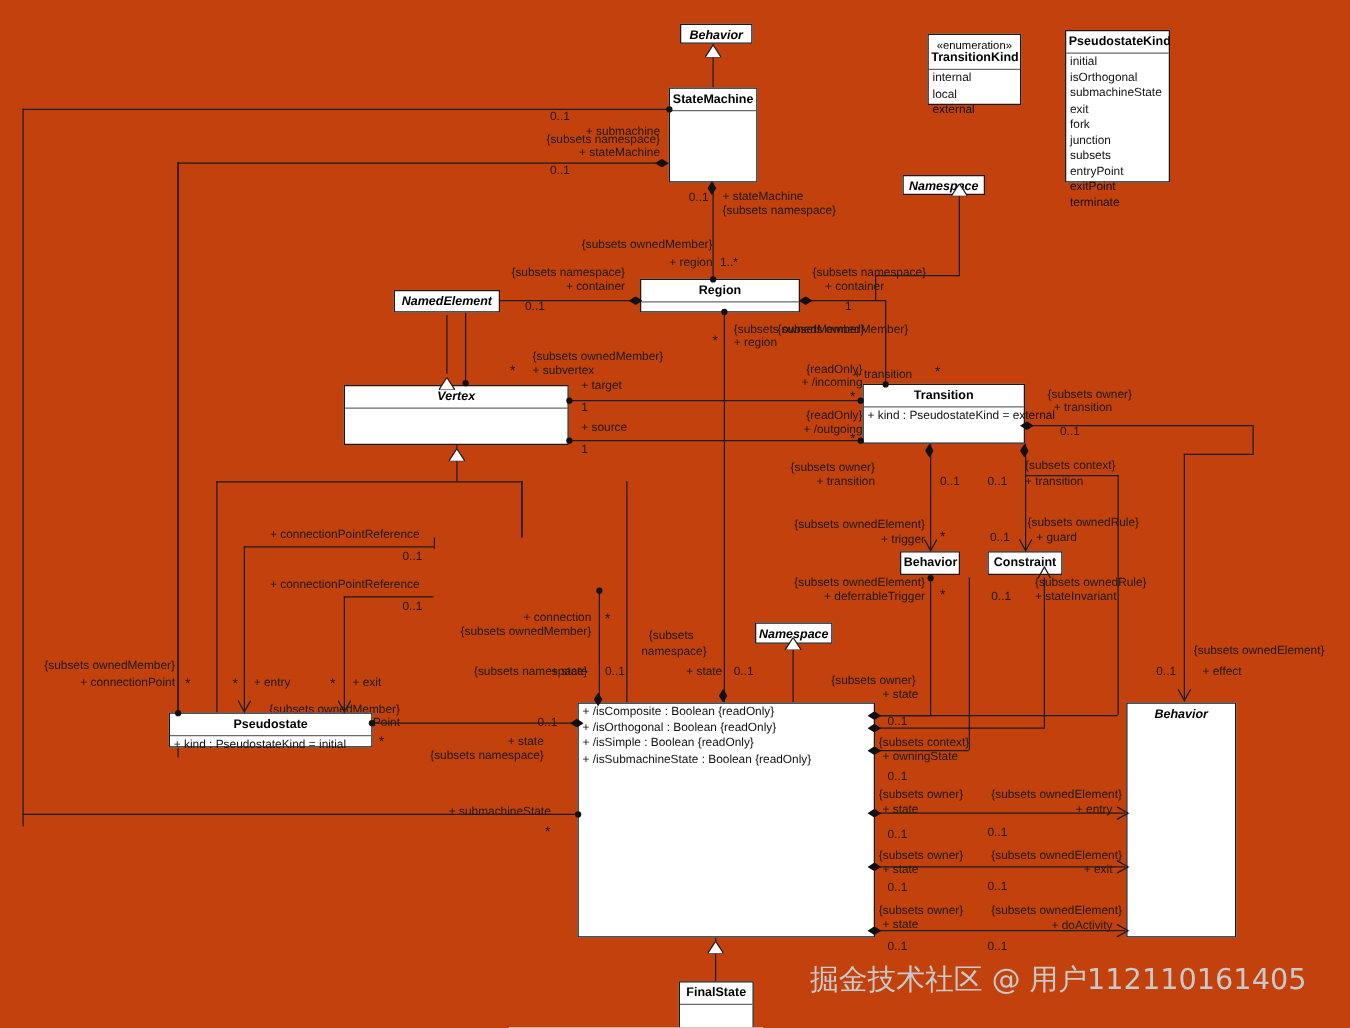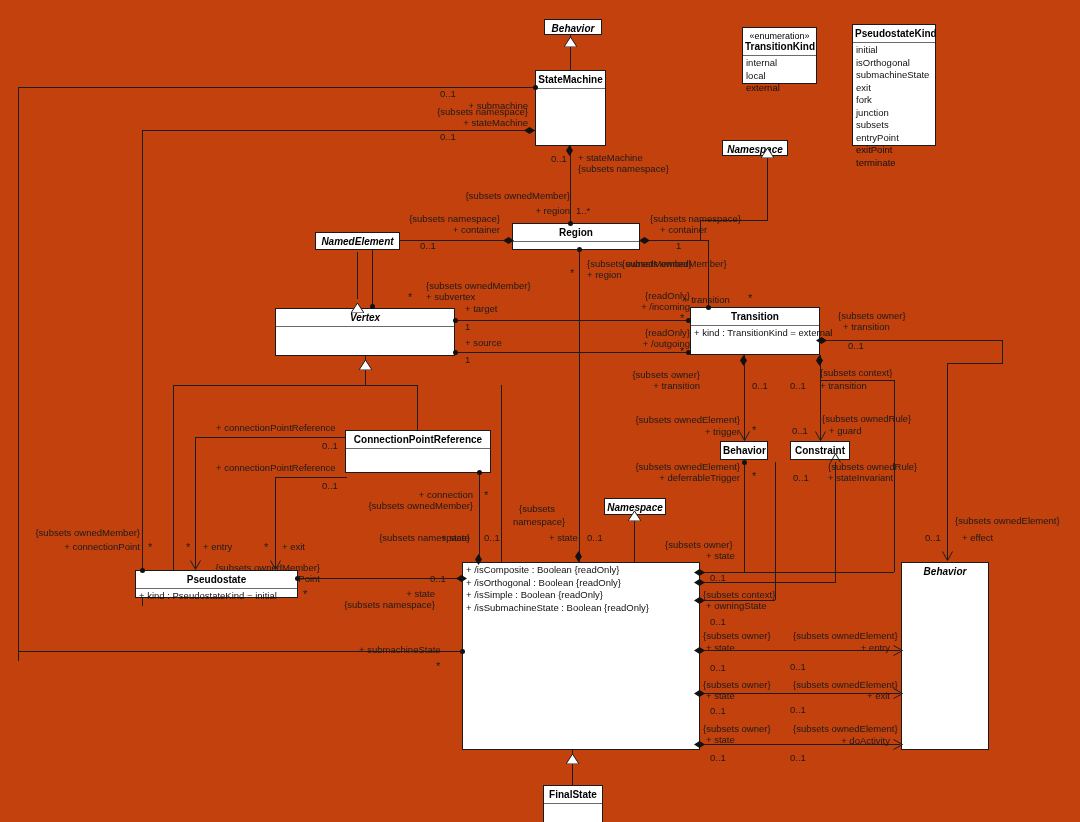--- a/index.html
+++ b/index.html
@@ -379,28 +379,24 @@
   </div>
 
   <div class="uml-box" style="left:275px; top:308px; width:180px; height:48px;">
     <div class="uml-title italic">Vertex</div>
     <div class="uml-compart uml-empty"></div>
   </div>
 
   <div class="uml-box" style="left:690px; top:307px; width:130px; height:48px;">
     <div class="uml-title">Transition</div>
     <div class="uml-compart">
-      <div>+ kind : TransitionKind = external</div>
+      <div>+ kind : PseudostateKind = external</div>
     </div>
   </div>
 
-  <div class="uml-box" style="left:345px; top:430px; width:146px; height:43px;">
-    <div class="uml-title">ConnectionPointReference</div>
-    <div class="uml-compart uml-empty"></div>
-  </div>
 
   <div class="uml-box" style="left:720px; top:441px; width:48px; height:19px;">
     <div class="uml-title no-rule">Behavior</div>
   </div>
 
   <div class="uml-box" style="left:790px; top:441px; width:60px; height:19px;">
     <div class="uml-title no-rule">Constraint</div>
   </div>
 
   <div class="uml-box" style="left:604px; top:498px; width:62px; height:17px;">
@@ -578,14 +574,15 @@
   <div class="lbl" style="left:706px; top:734px;">+ state</div>
   <div class="mult" style="left:710px; top:752px;">0..1</div>
 
   <div class="lbl" style="left:793px; top:723px;">{subsets ownedElement}</div>
   <div class="lbl r" style="left:776px; top:735px; width:114px;">+ doActivity</div>
   <div class="mult r" style="left:790px; top:752px; width:90px;">0..1</div>
 
   <div class="lbl" style="left:359px; top:644px;">+ submachineState</div>
   <div class="star" style="left:436px; top:662px;">*</div>
 
+  <div id="watermark" style="left:648px; top:768px;">掘金技术社区 @ 用户112110161405</div>
 
 </div>
 
 </body></html>

